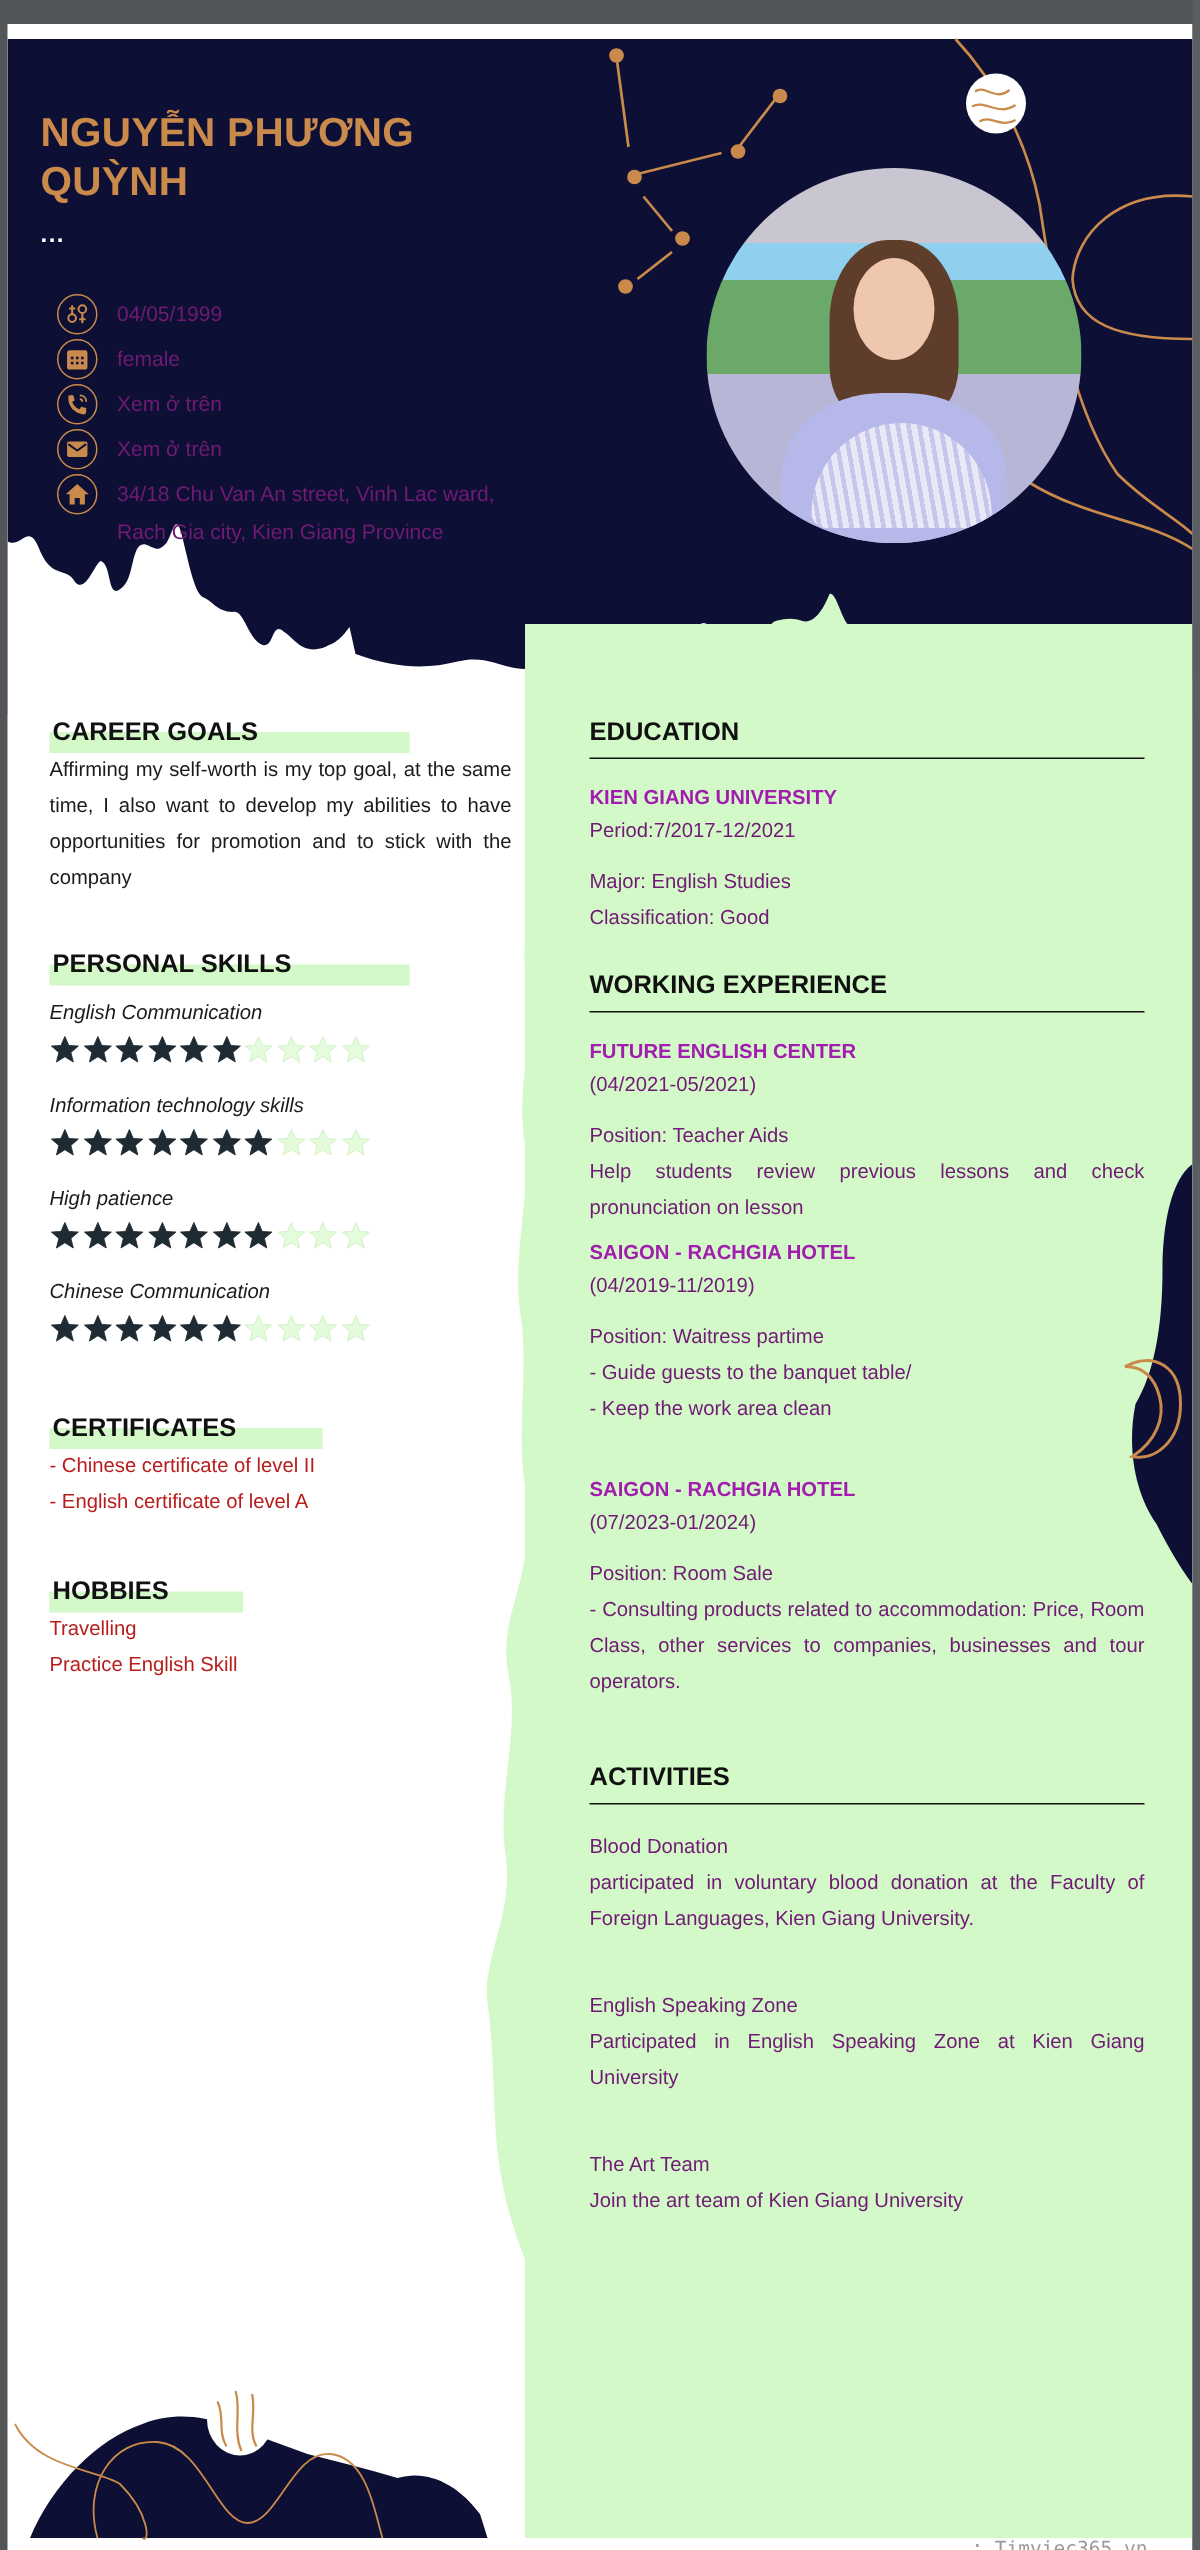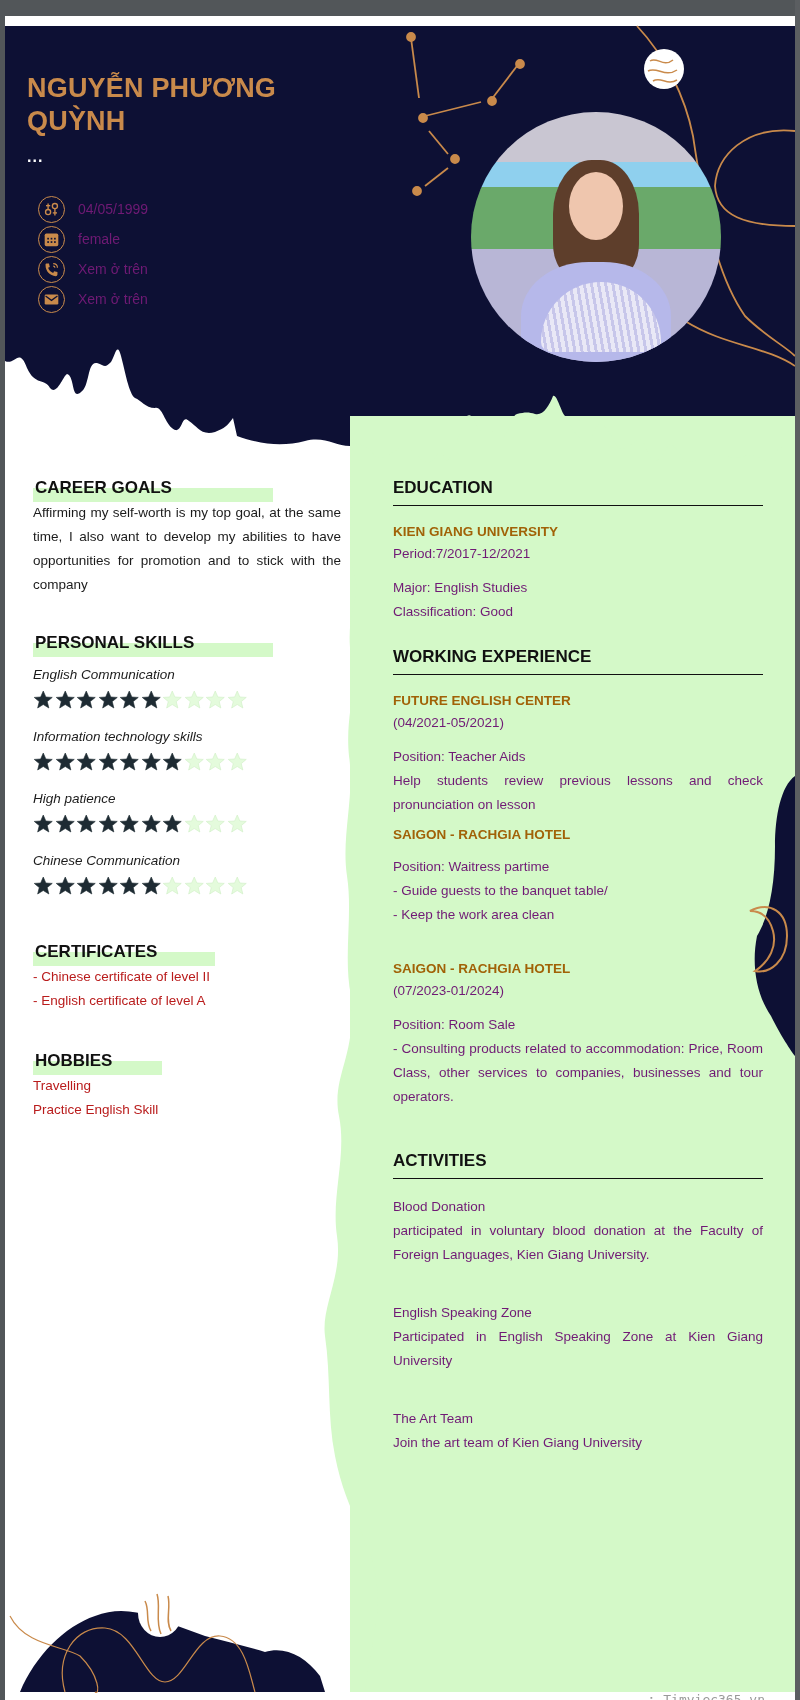--- a/index.html
+++ b/index.html
@@ -56,21 +56,21 @@
 
   .skill { margin-top: 0; }
   .skill-name { font-size: 13.5px; color: #1b1b1b; line-height: 20px; font-style: italic; }
   .stars { display: flex; gap: 1px; margin-top: 5px; height: 22px; }
   .star { width: 20.5px; height: 20px; }
 
   .right-col { position: absolute; left: 388px; top: 462px; width: 370px; }
   .sec-title-right {
     font-weight: bold; font-size: 17px; color: #111; line-height: 20px; padding-bottom: 7px; border-bottom: 1.5px solid #111;
   }
-  .item-title { font-weight: bold; font-size: 13.5px; color: #a16207; line-height: 20px; }
+  .item-title { font-weight: bold; font-size: 13.5px; color: #a21caf; line-height: 20px; }
   .txt { font-size: 13.5px; color: #701a75; line-height: 24px; text-align: justify; }
 
   .watermark {
     position: absolute; right: 30px; top: 1676px; font-family: "DejaVu Sans Mono", monospace; font-size: 13px; color: #9a9a9a;
   }
 </style>
 </head>
 <body>
 
 <div class="page">
@@ -153,20 +153,28 @@
     </div>
     <div class="info-row">
       <span class="info-icon">
         <svg viewBox="0 0 20 20">
             <rect x="2" y="4" width="16" height="12" rx="1.5" fill="#c98a4b"></rect>
             <path d="M3,6 L10,11 L17,6" stroke="#0d1034" stroke-width="1.5" fill="none"></path>
           </svg>
       </span>
       <span class="info-text">Xem ở trên</span>
     </div>
+    <div class="info-row">
+      <span class="info-icon">
+        <svg viewBox="0 0 20 20">
+            <path d="M10,2 L19,10 L16,10 L16,18 L12,18 L12,13 L8,13 L8,18 L4,18 L4,10 L1,10 Z" fill="#c98a4b"></path>
+          </svg>
+      </span>
+      <span class="info-text">34/18 Chu Van An street, Vinh Lac ward, Rach Gia city, Kien Giang Province</span>
+    </div>
   </div>
 
   <div class="photo">
     <div class="hair"></div>
     <div class="face"></div>
     <div class="dress"></div>
     <div class="fan"></div>
   </div>
 
   <div class="left-col">
@@ -356,20 +364,21 @@
 
     <div style="margin-top:16px;">
       <div class="item-title">FUTURE ENGLISH CENTER</div>
       <div class="txt">(04/2021-05/2021)</div>
       <div class="txt" style="margin-top:10px;">Position: Teacher Aids</div>
       <div class="txt" style="text-align:justify; text-align-last:left;">Help students review previous lessons and check pronunciation on lesson</div>
     </div>
 
     <div style="margin-top:8px;">
       <div class="item-title">SAIGON - RACHGIA HOTEL</div>
+      <div class="txt">(04/2019-11/2019)</div>
       <div class="txt" style="margin-top:10px;">Position: Waitress partime</div>
       <div class="txt">- Guide guests to the banquet table/</div>
       <div class="txt">- Keep the work area clean</div>
     </div>
 
     <div style="margin-top:32px;">
       <div class="item-title">SAIGON - RACHGIA HOTEL</div>
       <div class="txt">(07/2023-01/2024)</div>
       <div class="txt" style="margin-top:10px;">Position: Room Sale</div>
       <div class="txt">- Consulting products related to accommodation: Price, Room Class, other services to companies, businesses and tour operators.</div>

